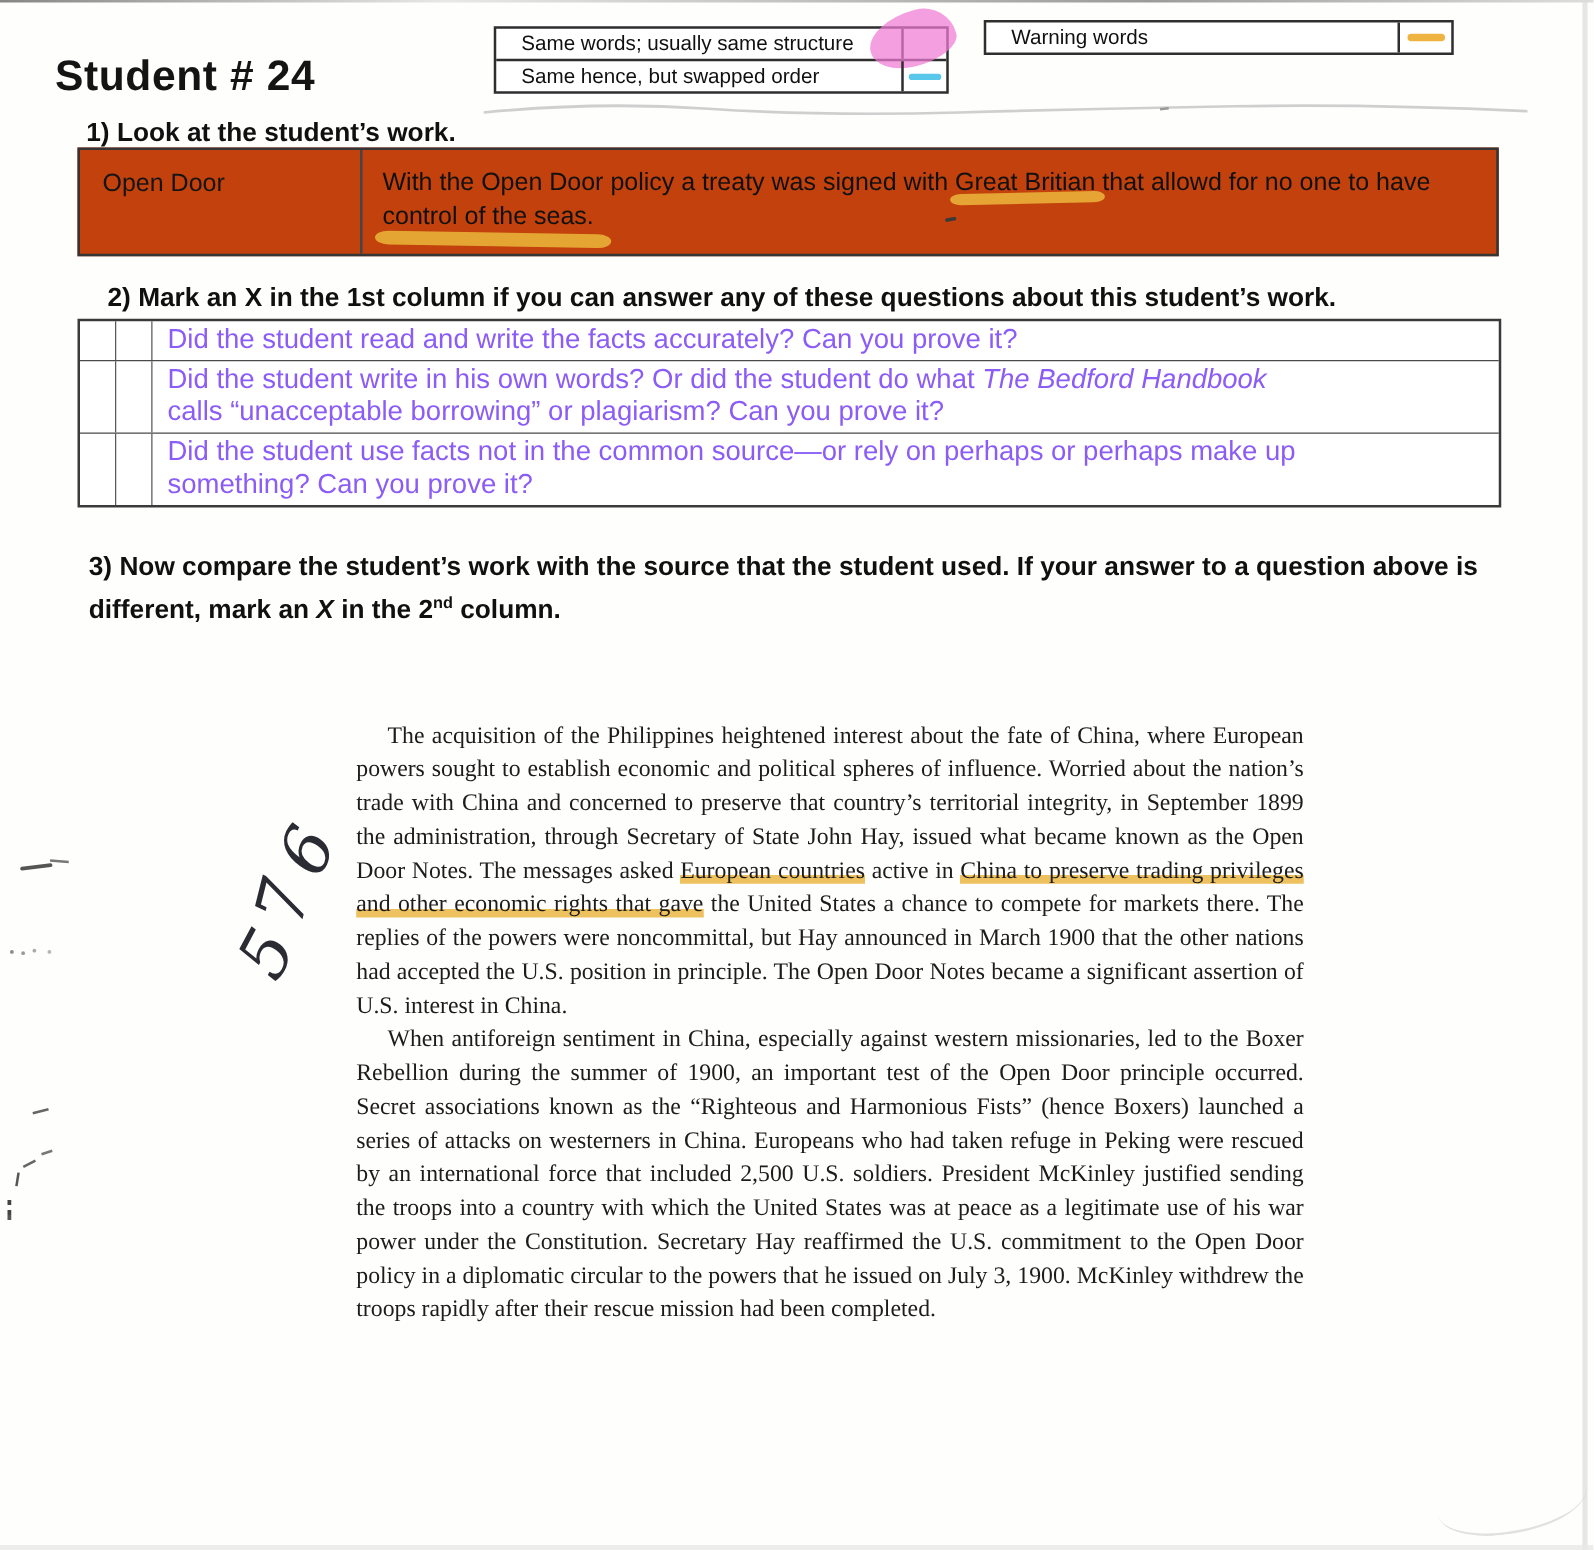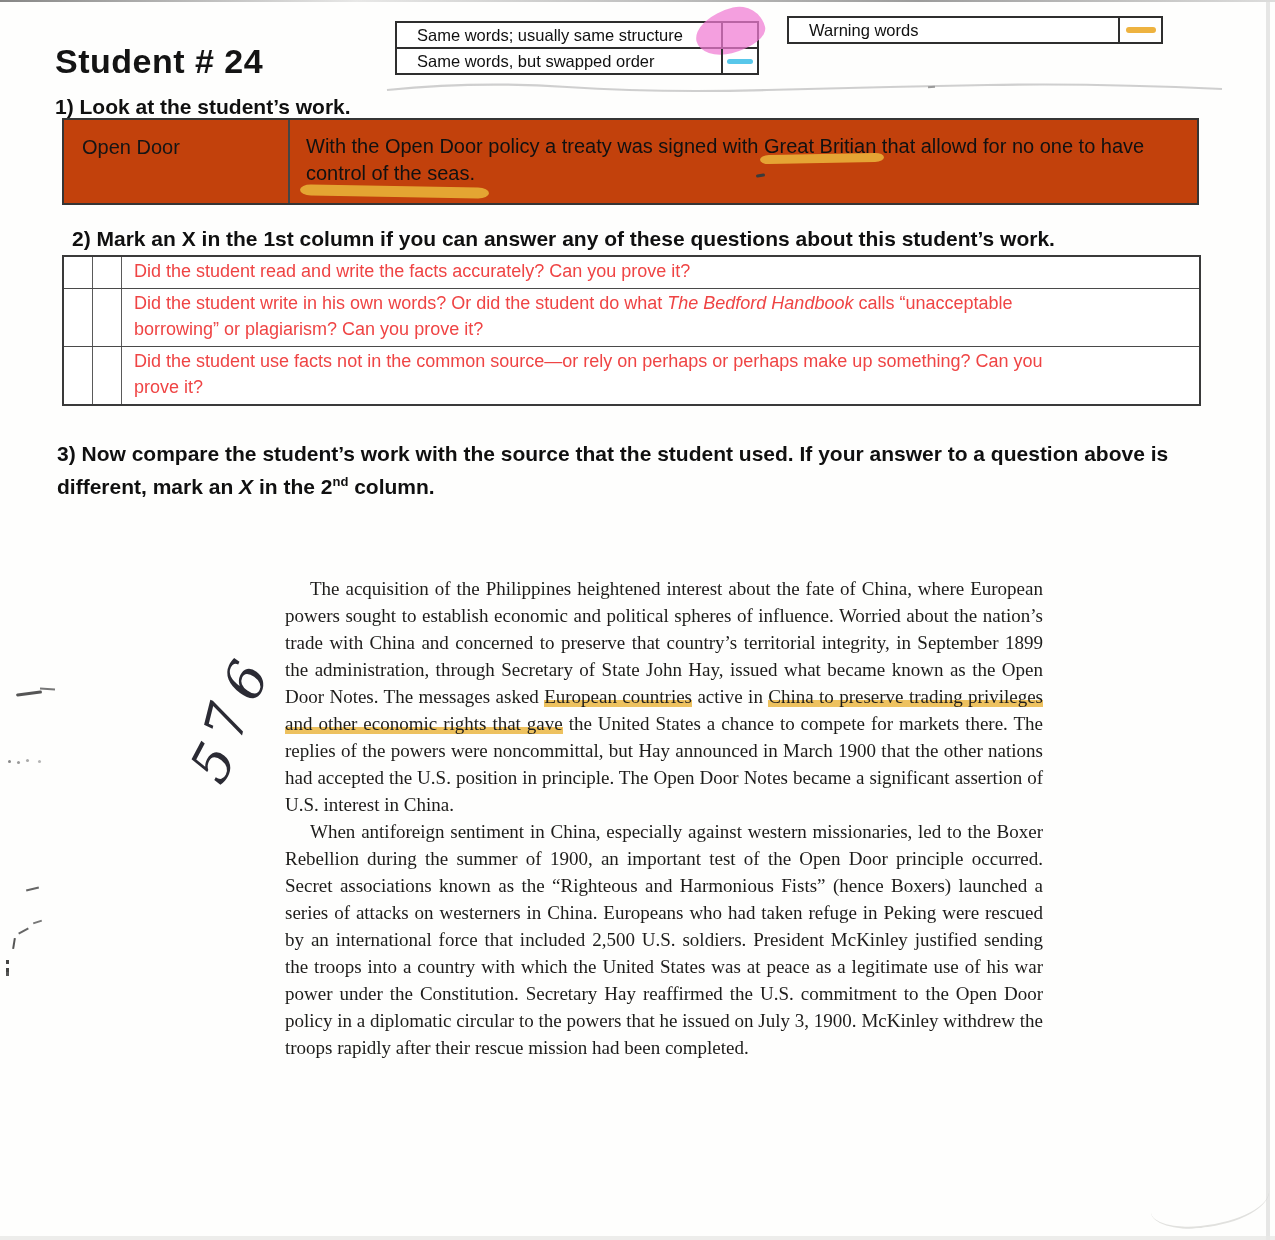--- a/index.html
+++ b/index.html
@@ -1,41 +1,41 @@
 <!DOCTYPE html>
 <html><head>
 <meta charset="utf-8">
 <style>
   html,body{margin:0;padding:0;background:#ffffff;}
   .page{position:relative;width:1275px;height:1240px;background:#fefefd;overflow:hidden;
         font-family:"Liberation Sans",sans-serif;color:#151515;}
 
   
-  .title{position:absolute;left:55px;top:42px;font-size:34px;font-weight:bold;letter-spacing:.5px;color:#141414;}
+  .title{position:absolute;left:44px;top:42px;font-size:34px;font-weight:bold;letter-spacing:.5px;color:#141414;}
 
   
   .legend{position:absolute;border:2px solid #2e2e2e;background:#fff;}
   .legend-left{left:395px;top:21px;width:360px;}
   .legend-right{left:787px;top:16px;width:372px;}
   .lg-row{display:flex;height:24px;align-items:center;}
   .lg-row + .lg-row{border-top:2px solid #2e2e2e;}
   .lg-label{flex:1;font-size:16.5px;padding-left:20px;white-space:nowrap;color:#101010;}
   .lg-swatch{width:34px;align-self:stretch;border-left:2px solid #2e2e2e;position:relative;
              display:flex;align-items:center;justify-content:center;}
   .legend-right .lg-swatch{width:41px;}
   .blob{position:absolute;pointer-events:none;}
   .blob-pink{left:-28px;top:-14px;width:70px;height:44px;background:#f07ad2;opacity:.72;
              border-radius:62% 38% 55% 45%/55% 60% 40% 45%;transform:rotate(-14deg);}
   .blob-yellow{left:-22px;top:-12px;width:64px;height:46px;background:#f0ec5e;opacity:.8;
              border-radius:40% 60% 52% 48%/60% 45% 55% 40%;transform:rotate(8deg);}
   .dash-cyan{width:26px;height:5px;background:#58c7ea;border-radius:3px;}
   .dash-orange{width:30px;height:6px;background:#eeb340;border-radius:3px;}
 
   
-  .h-sec{position:absolute;font-weight:bold;color:#101010;}
+  .h-sec{position:absolute;font-weight:bold;color:#101010;margin-left:14px;}
   .h1{left:55px;top:95px;font-size:21px;}
   .h2{left:72px;top:227px;font-size:21px;}
   .h3{left:57px;top:440px;width:1150px;font-size:21px;line-height:28px;}
   .h3 i{font-style:italic;}
   .h3 sup{font-size:13px;}
 
   
   .tbl1{position:absolute;left:62px;top:118px;width:1133px;border:2px solid #353535;display:flex;background:#c2410c;}
   .tbl1-term{width:196px;border-right:2px solid #454545;padding:16px 10px 14px 18px;font-size:20px;}
   .tbl1-work{flex:1;padding:13px 24px 16px 16px;font-size:20px;line-height:27px;color:#111;}
@@ -46,21 +46,21 @@
                   background:#edbd3e;opacity:.8;border-radius:10px/5px;transform:rotate(-1.2deg);}
   .hl-swoosh{position:relative;display:inline-block;text-align:right;}
   .hl-swoosh::after{content:"";position:absolute;left:-6px;right:-14px;bottom:-10px;height:11px;
                   background:#eab73a;opacity:.85;border-radius:12px/6px;transform:rotate(1deg);}
 
   
   .tbl2{position:absolute;left:62px;top:255px;width:1135px;border:2px solid #3a3a3a;background:#fff;}
   .q-row{display:flex;align-items:stretch;}
   .q-row + .q-row{border-top:1.5px solid #4a4a4a;}
   .q-c1,.q-c2{width:28px;border-right:1.5px solid #5a5a5a;}
-  .q-text{flex:1;font-size:18px;line-height:26.5px;padding:1px 150px 3px 12px;color:#ef4444;}
+  .q-text{flex:1;font-size:22px;line-height:26.5px;padding:1px 150px 3px 12px;color:#8b5cf6;}
   .q-text i{}
 
   
   .passage{position:absolute;left:285px;top:575px;width:758px;font-family:"Liberation Serif",serif;
            font-size:19px;line-height:27px;text-align:justify;color:#1d1c1a;}
   .passage p{margin:0;text-indent:25px;}
   .mk-under{background-image:linear-gradient(to top,rgba(233,178,55,.8) 0px,rgba(233,178,55,.8) 7px,transparent 7px);
             -webkit-box-decoration-break:clone;box-decoration-break:clone;}
 
   
@@ -109,21 +109,21 @@
   <div class="title">Student # 24</div>
 
   <div class="legend legend-left">
     <div class="lg-row">
       <div class="lg-label">Same words; usually same structure</div>
       <div class="lg-swatch">
         <div class="blob blob-pink"></div>
       </div>
     </div>
     <div class="lg-row">
-      <div class="lg-label">Same words, but swapped order</div>
+      <div class="lg-label">Same hence, but swapped order</div>
       <div class="lg-swatch">
         <div class="dash-cyan"></div>
       </div>
     </div>
   </div>
 
   <div class="legend legend-right">
     <div class="lg-row">
       <div class="lg-label">Warning words</div>
       <div class="lg-swatch">

